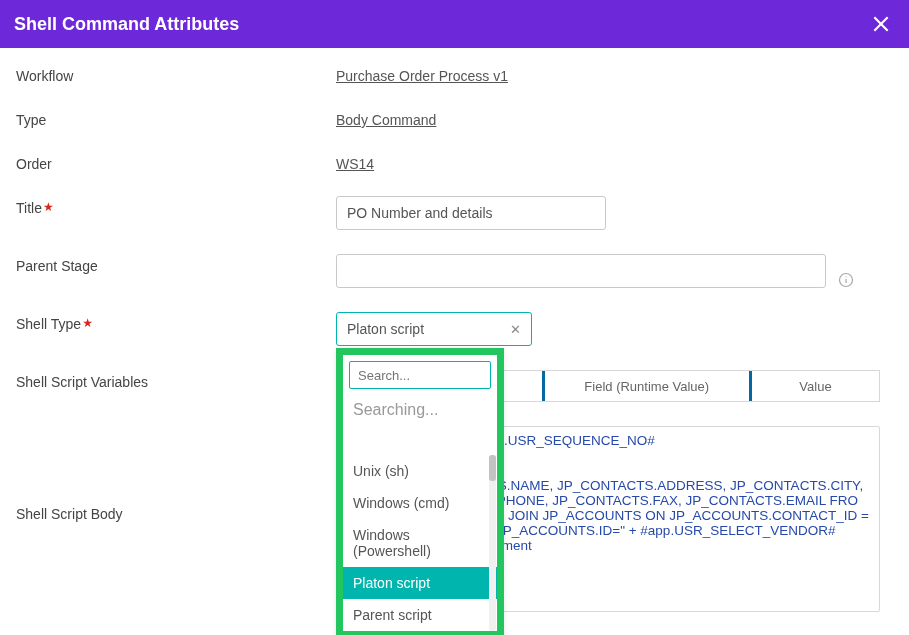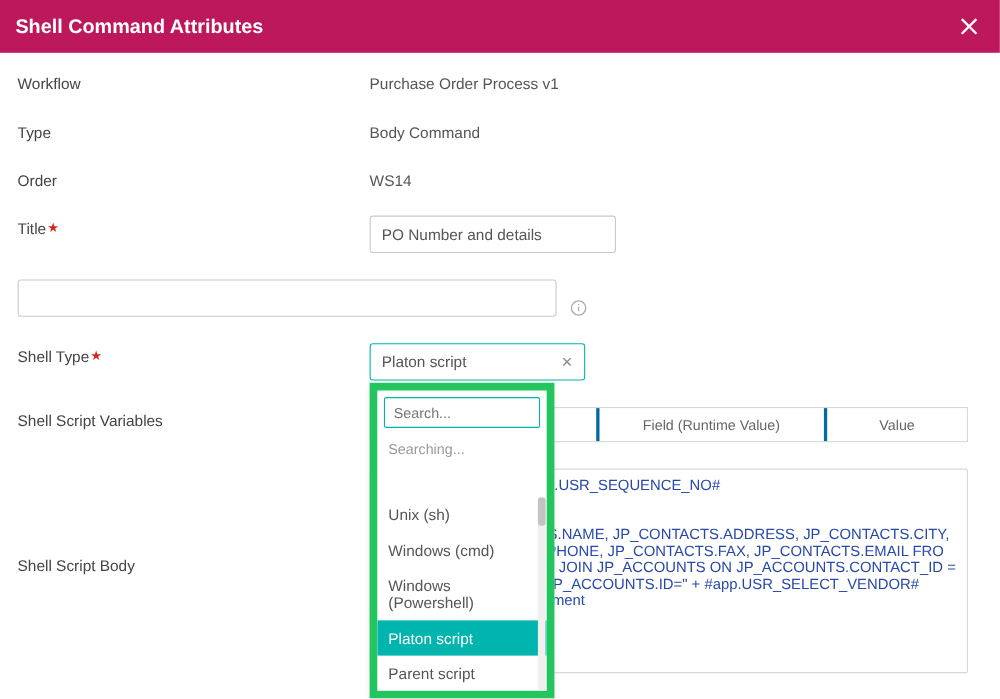--- a/index.html
+++ b/index.html
@@ -4,21 +4,21 @@
 <style>
   * { box-sizing: border-box; }
   html, body {
     margin: 0; padding: 0;
     font-family: "Segoe UI", Arial, sans-serif;
     font-size: 14px; color: #333;
     background: #fff;
     width: 909px; height: 635px; overflow: hidden;
   }
   .header {
-    background: #be185d;
+    background: #6d28d9;
     color: #fff;
     height: 48px;
     display: flex;
     align-items: center;
     justify-content: space-between;
     padding: 0 14px;
   }
   .header-title {
     font-size: 18px;
     font-weight: 600;
@@ -49,23 +49,23 @@
     position: relative;
     top: -2px;
     margin-left: 1px;
   }
   .value-col {
     flex: 1;
     color: #555;
     font-size: 14px;
     position: relative;
   }
-  .text-value { padding-top: 4px; }
+  .text-value { padding-top: 4px; text-decoration: underline; }
   .input {
-    width: 224px;
+    width: 270px;
     height: 34px;
     border: 1px solid #c9c9c9;
     border-radius: 3px;
     padding: 0 10px;
     font-size: 14px;
     color: #555;
   }
   .input-wide {
     width: 490px;
     height: 34px;
@@ -112,21 +112,21 @@
     height: 28px;
     border: 1px solid #00b5ad;
     border-radius: 2px;
     padding: 0 8px;
     font-size: 13px;
     outline: none;
   }
   .dd-status {
     padding: 6px 10px;
     color: #999;
-    font-size: 13px;
+    font-size: 16px;
   }
   .dd-list { max-height: 200px; overflow-y: auto; position: relative; margin-top: 30px; }
   .dd-item {
     padding: 8px 10px;
     font-size: 14px;
     color: #555;
     cursor: pointer;
   }
   .dd-item.selected {
     background: #00b5ad;
@@ -204,20 +204,21 @@
   <div class="row">
     <div class="label-col">
       <span>Title</span><span class="req">★</span>
     </div>
     <div class="value-col">
       <input class="input" type="text" value="PO Number and details" style="">
     </div>
   </div>
 
   <div class="row">
+    <div class="label-col">Parent Stage</div>
     <div class="value-col">
       <input class="input-wide" type="text" value="" style="">
       <span class="info-icon">
         <svg viewBox="0 0 16 16" fill="none" stroke="currentColor" stroke-width="1.2">
             <circle cx="8" cy="8" r="6.5"></circle>
             <line x1="8" y1="7" x2="8" y2="11"></line>
             <circle cx="8" cy="4.8" r="0.6" fill="currentColor" stroke="none"></circle>
           </svg>
       </span>
     </div>

